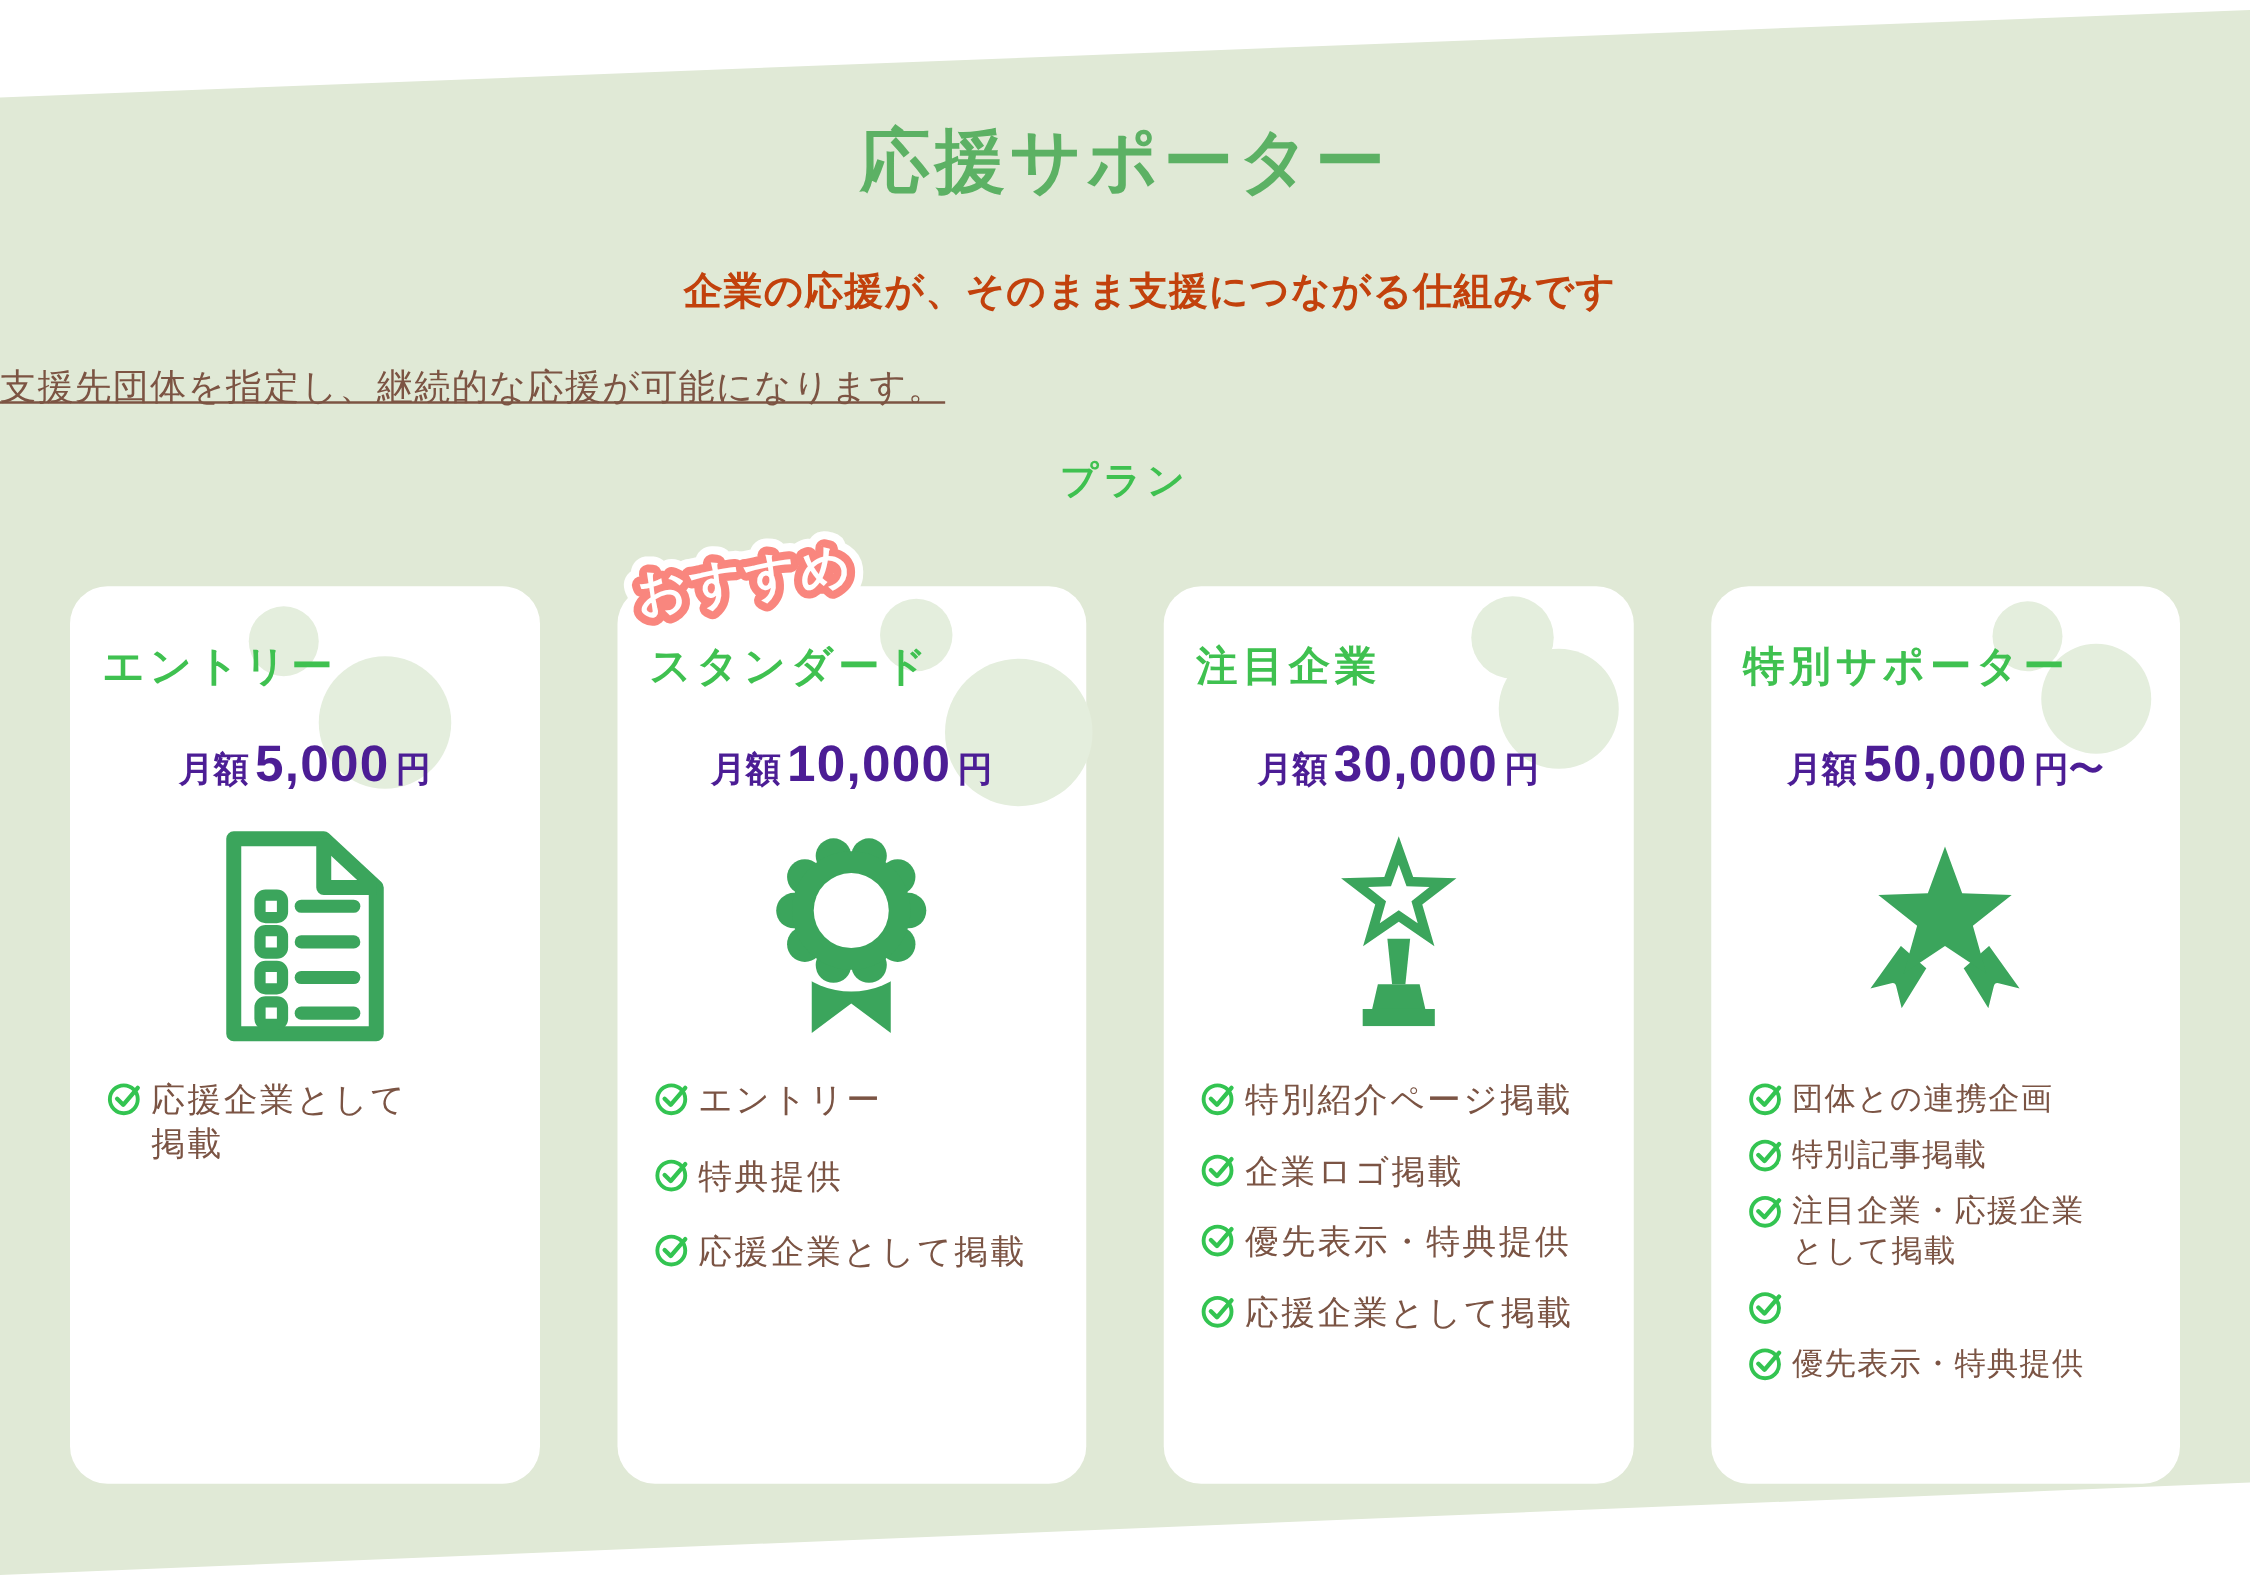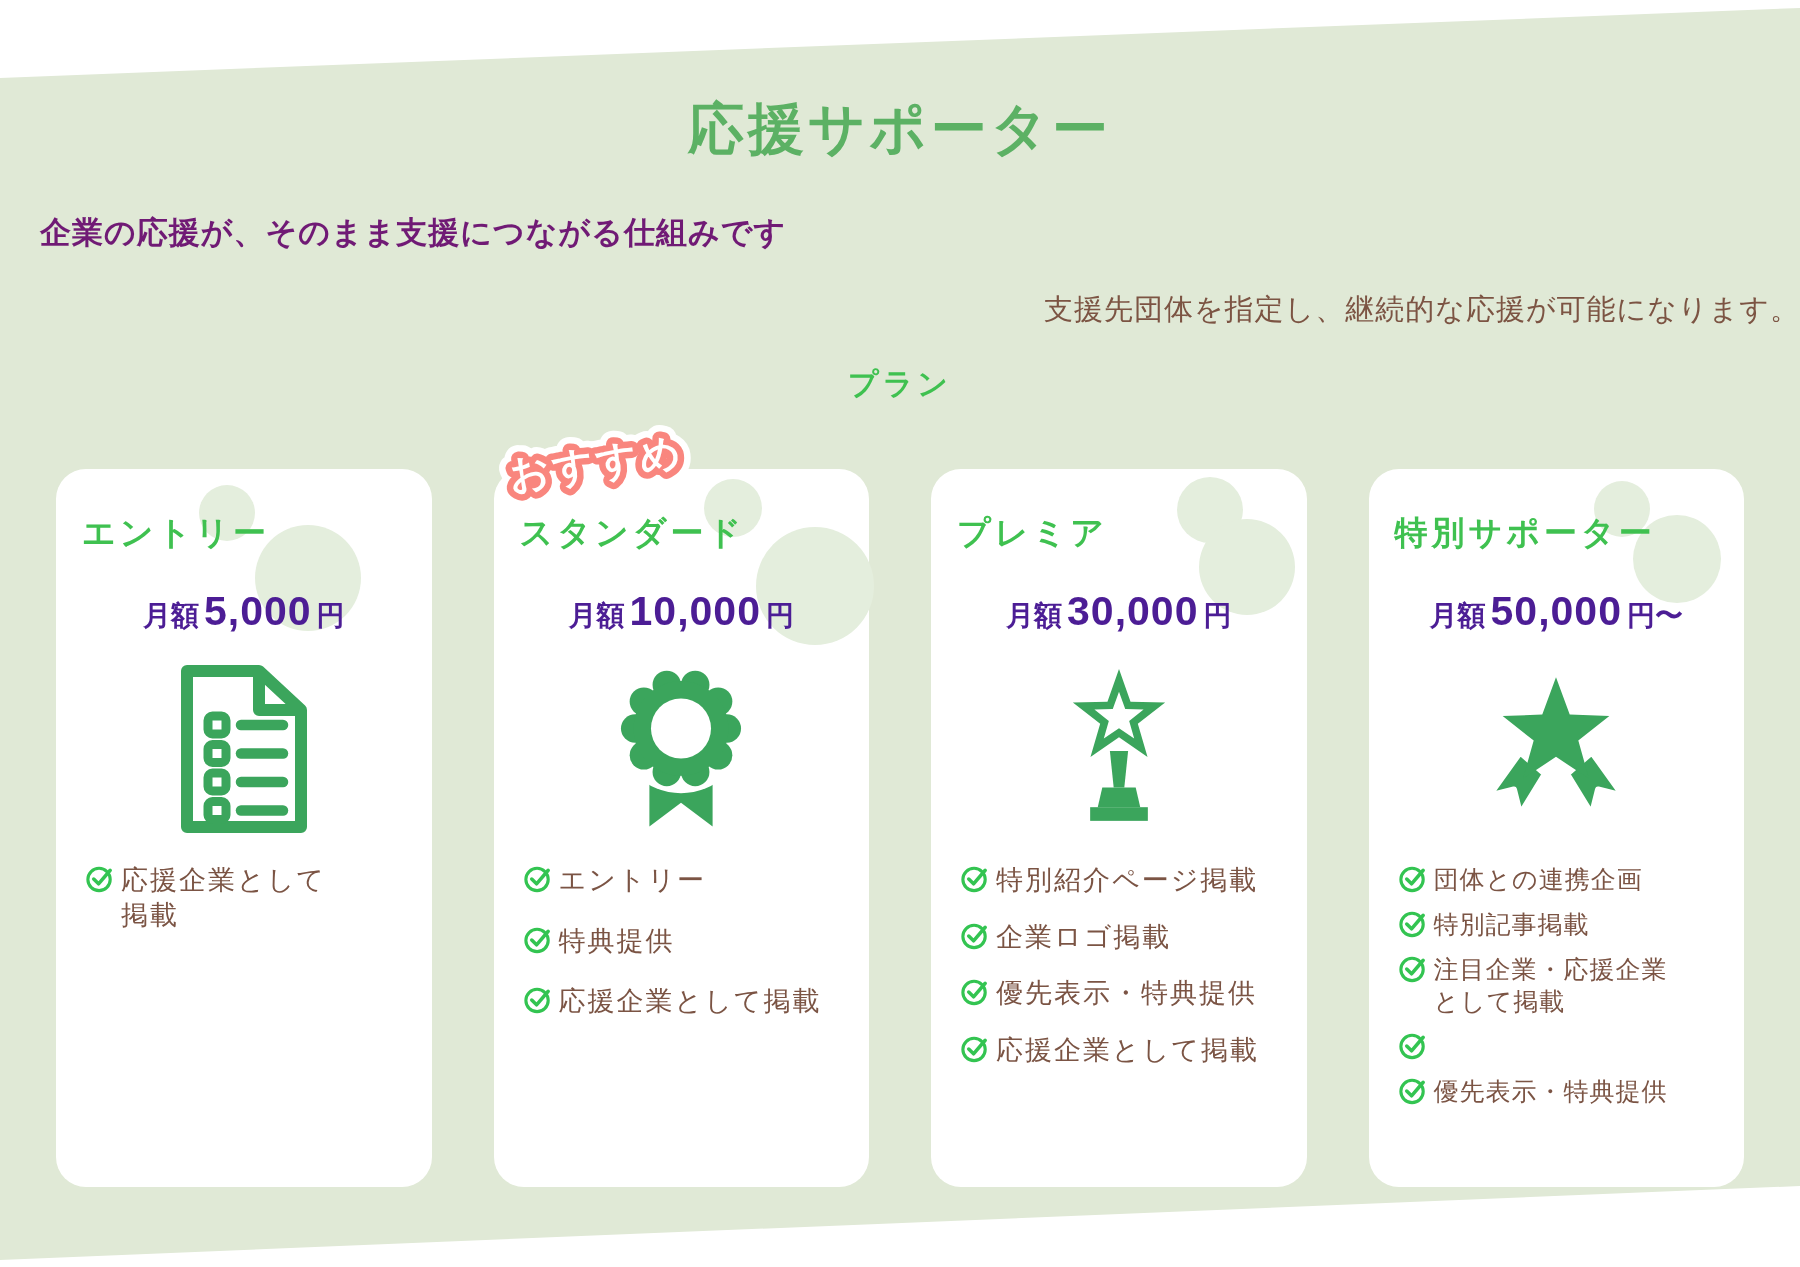--- a/index.html
+++ b/index.html
@@ -15,26 +15,26 @@
     position:absolute;left:0;top:0;width:1800px;height:1267px;
     background:#e0e9d6;
     clip-path:polygon(0 78px,1800px 8px,1800px 1186px,0 1260px);
   }
   .content{position:absolute;left:0;top:0;width:1800px;}
   .main-title{
     margin:92px 0 0;text-align:center;
     font-size:56px;font-weight:bold;color:#5cb164;letter-spacing:4px;
   }
   .sub-bold{
-    margin:44px 0 0;
-    font-size:31px;font-weight:bold;color:#701a75;letter-spacing:1px;padding-left:40px;
+    margin:44px 0 0;text-align:center;
+    font-size:31px;font-weight:bold;color:#c2410c;letter-spacing:1px;padding-left:40px;
   }
   .sub{
-    margin:36px 0 0;text-align:right;
-    font-size:29px;color:#7c5443;letter-spacing:1px;
+    margin:36px 0 0;text-align:left;
+    font-size:29px;color:#7c5443;letter-spacing:1px;text-decoration:underline;
   }
   .plans-label{
     margin:34px 0 0;text-align:center;
     font-size:30px;color:#3fc150;font-weight:bold;letter-spacing:4px;
   }
   .cards{
     display:flex;gap:62px;
     width:1688px;margin:64px auto 0;
   }
   .card{
@@ -180,21 +180,21 @@
                 <path d="M10 17.5 L15 22.5 L27 8.5" fill="none" stroke="#33c451" stroke-width="3.6" stroke-linecap="round" stroke-linejoin="round"></path>
               </svg>
             <span>応援企業として掲載</span>
           </li>
         </ul>
       </div>
 
       <div class="card n3">
         <div class="deco c3-a"></div>
         <div class="deco c3-b"></div>
-        <h3 class="plan-name">プレミア</h3>
+        <h3 class="plan-name">注目企業</h3>
         <div class="price">
           <span class="price-prefix">月額</span><span class="price-amount">30,000</span><span class="price-suffix">円</span>
         </div>
         <div class="icon-box">
           <svg width="152" height="167" viewBox="0 0 100 110" aria-hidden="true">
             <g fill="currentColor">
               <path d="M50 2 L57.6 23.5 L80.4 24.1 L62.4 38 L68.8 59.9 L50 47 L31.2 59.9 L37.6 38 L19.6 24.1 L42.4 23.5 Z"></path>
               <path d="M44 56 L56 56 L53.5 80 L46.5 80 Z"></path>
               <path d="M39 80 L61 80 L64 93 L36 93 Z"></path>
               <rect x="31" y="93" width="38" height="9"></rect>

